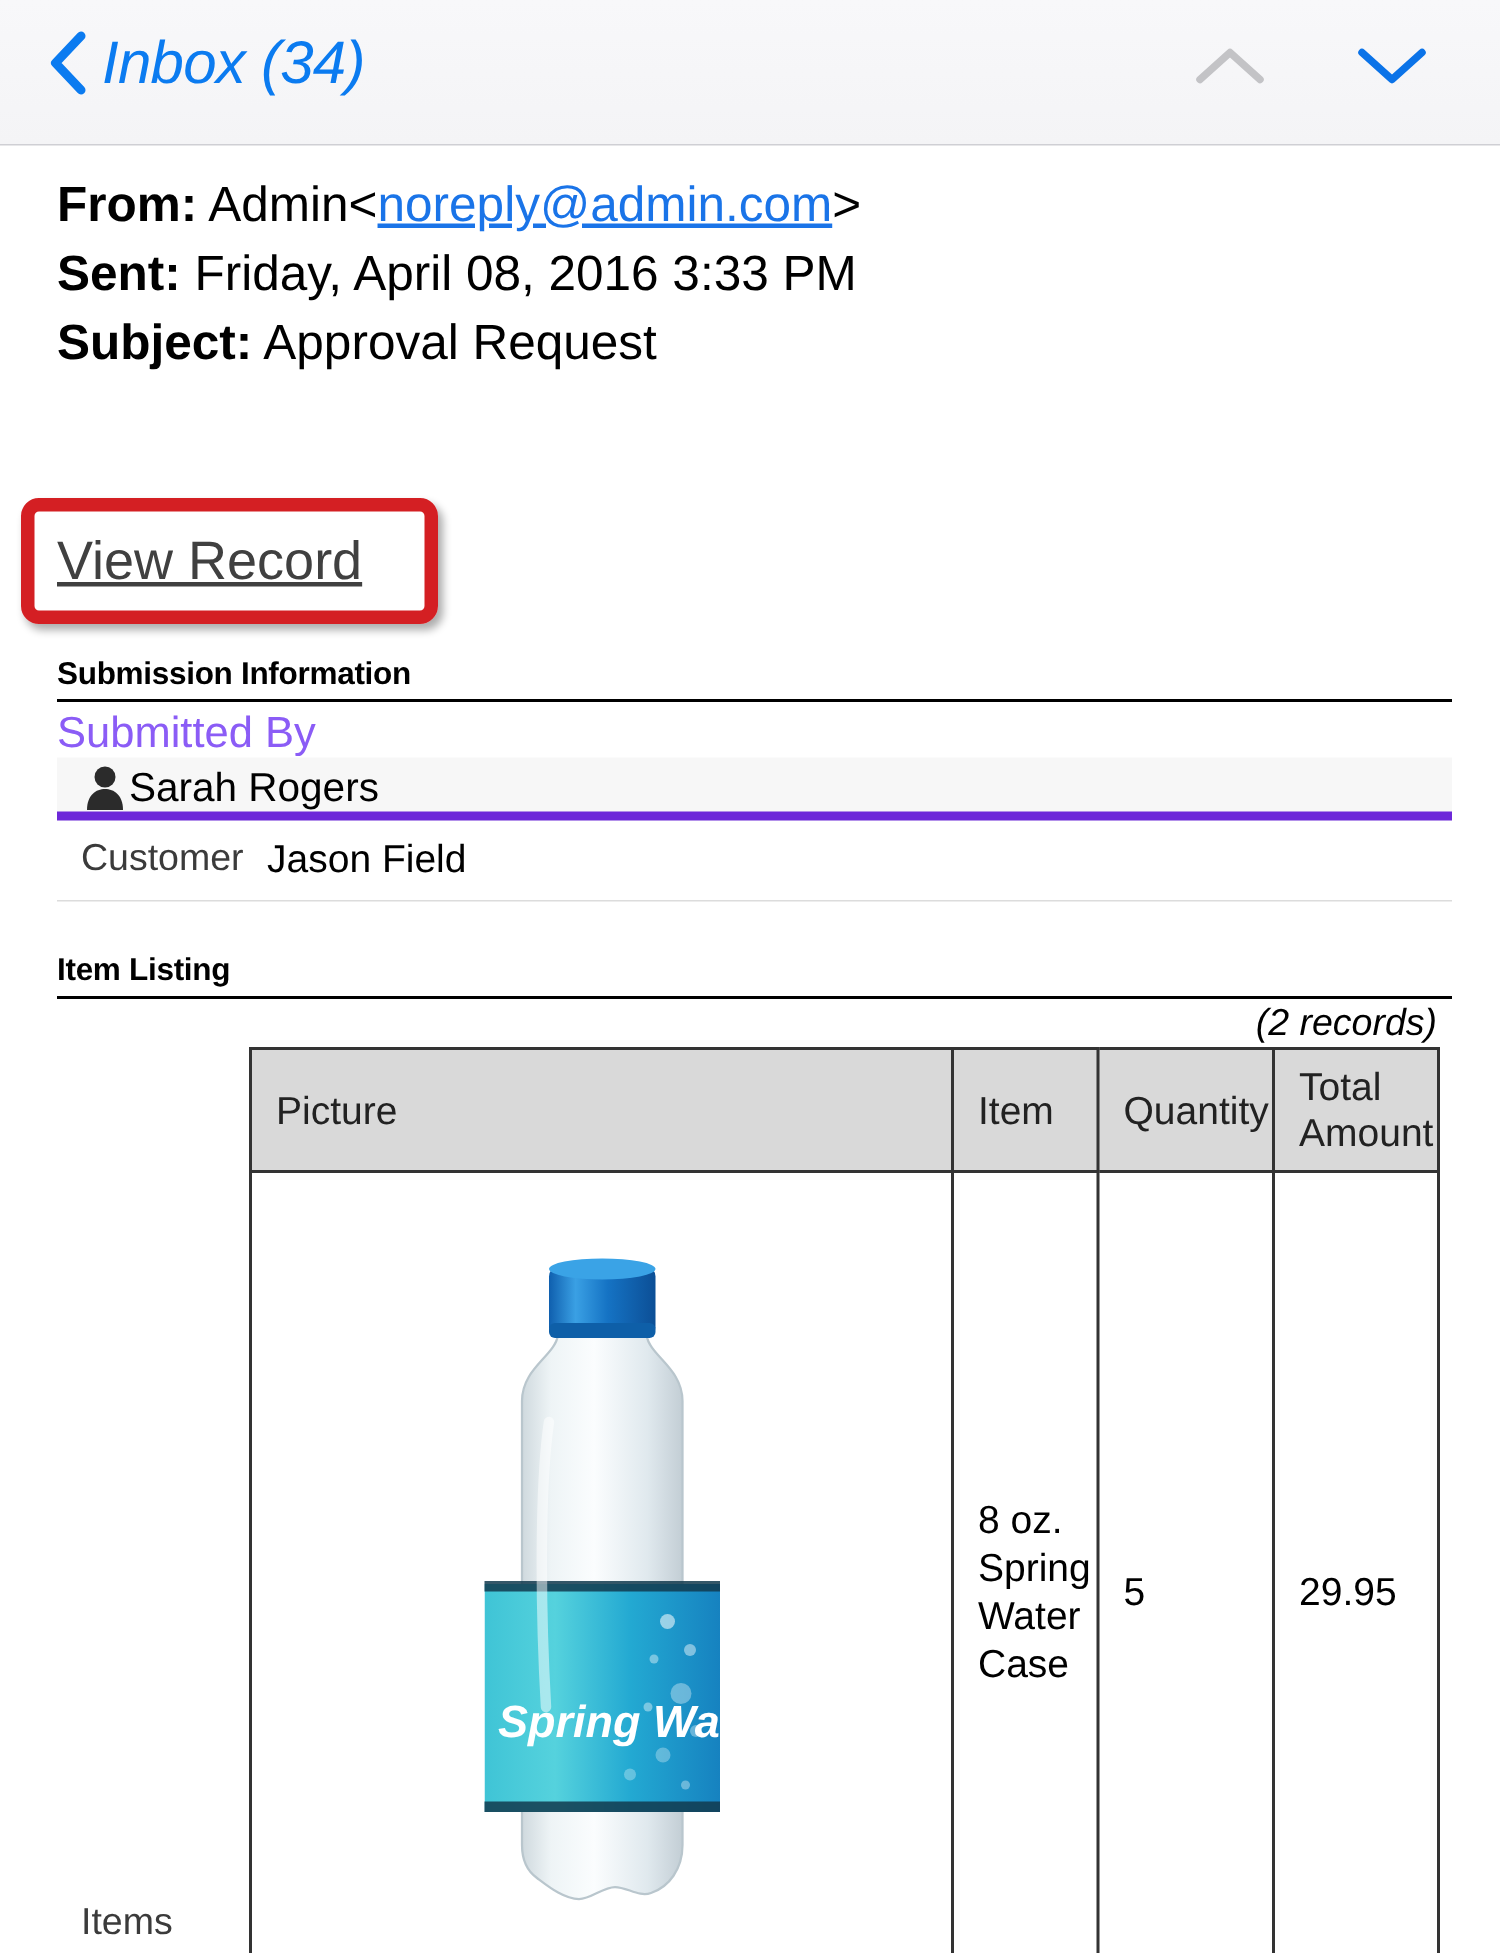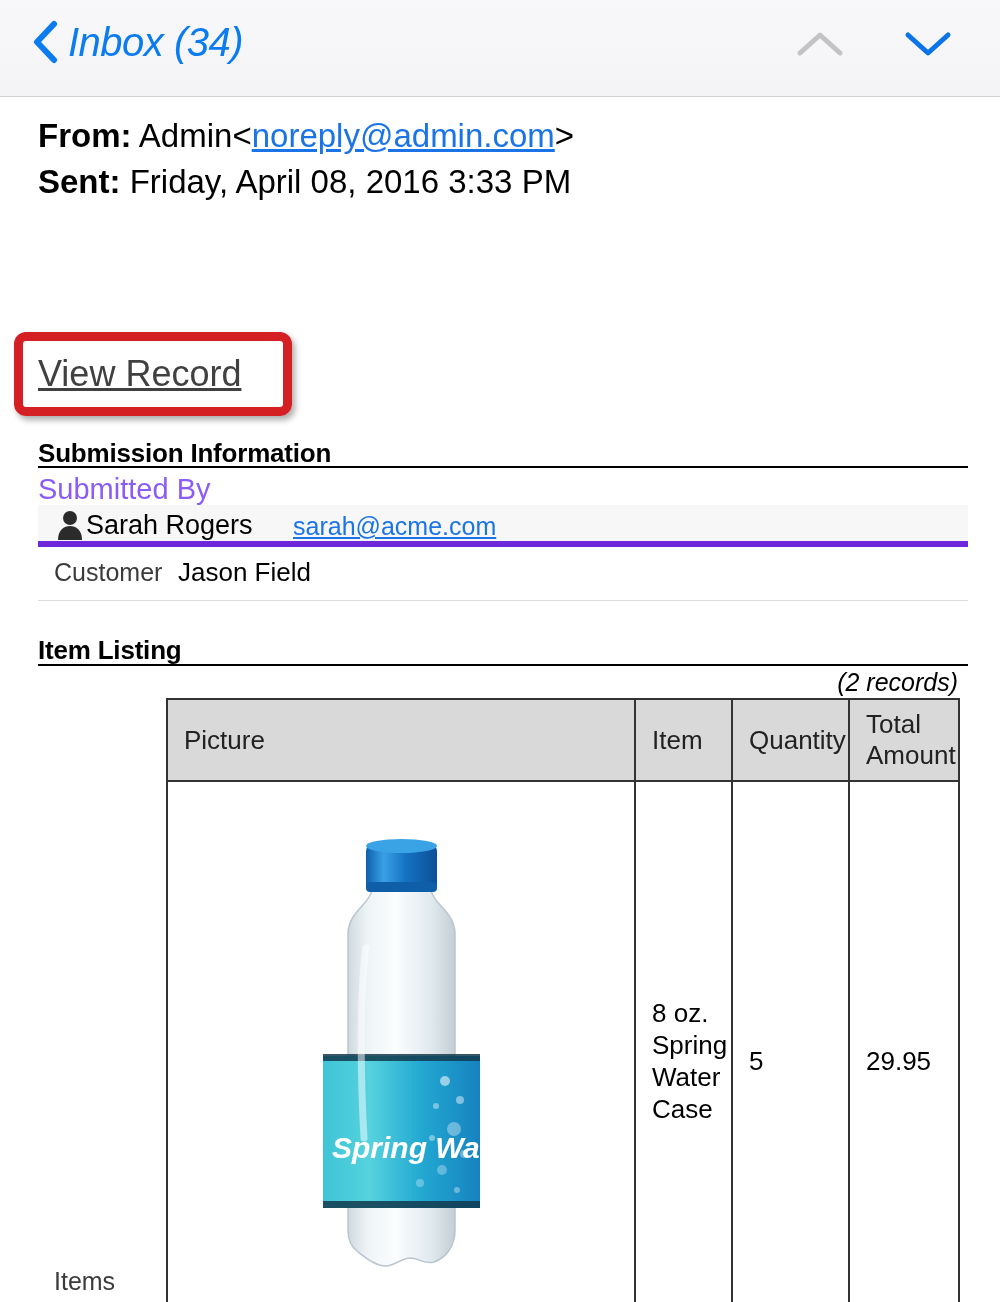--- a/index.html
+++ b/index.html
@@ -58,21 +58,21 @@
   }
   .view-record {
     position:absolute; left:38px; top:352px;
     font-size:36px; line-height:44px;
     color:#404040; text-decoration:underline;
     cursor:pointer; white-space:nowrap;
   }
 
   
   .sec-title {
-    position:absolute; font-size:26px; font-weight:bold; color:#000;
+    position:absolute; font-size:21px; font-weight:bold; color:#000;
     letter-spacing:-0.2px;
   }
   #sub-title { left:38px; top:438px; }
   .rule-thin {
     position:absolute; left:38px; width:930px; height:2px; background:#000;
   }
   .subby-label {
     position:absolute; left:38px; top:473px; font-size:29px; color:#8b5cf6;
   }
   .person-row {
@@ -167,37 +167,40 @@
 
 <div class="mail-head">
   <div class="mail-line">
     <b>From:</b>
     <span>Admin</span><span>&lt;</span><a class="maillink" href="#">noreply@admin.com</a><span>&gt;</span>
   </div>
   <div class="mail-line">
     <b>Sent:</b>
     <span>Friday, April 08, 2016 3:33 PM</span>
   </div>
+  <div class="mail-line">
+    <b>Subject:</b>
+    <span>Approval Request</span>
+  </div>
 </div>
 
 <div class="annot-box"></div>
 <a class="view-record" href="#">View Record</a>
 
 <div class="sec-title" id="sub-title">Submission Information</div>
 <div class="rule-thin" style="top:466px;"></div>
 
 <div class="subby-label">Submitted By</div>
 
 <div class="person-row">
   <svg class="person-icon" viewBox="0 0 28 30">
     <circle cx="14" cy="8" r="7" fill="#2b2b2b"></circle>
     <path d="M2 30 C2 20 8 16 14 16 C20 16 26 20 26 30 Z" fill="#2b2b2b"></path>
   </svg>
   <span class="person-name">Sarah Rogers</span>
-  <a class="person-email" href="#">sarah@acme.com</a>
 </div>
 
 <div class="cust-label">Customer</div>
 <div class="cust-value">Jason Field</div>
 <div class="rule-faint"></div>
 
 <div class="sec-title" id="item-title">Item Listing</div>
 <div class="rule-thin" style="top:664px;"></div>
 
 <div class="records-count">(2 records)</div>

